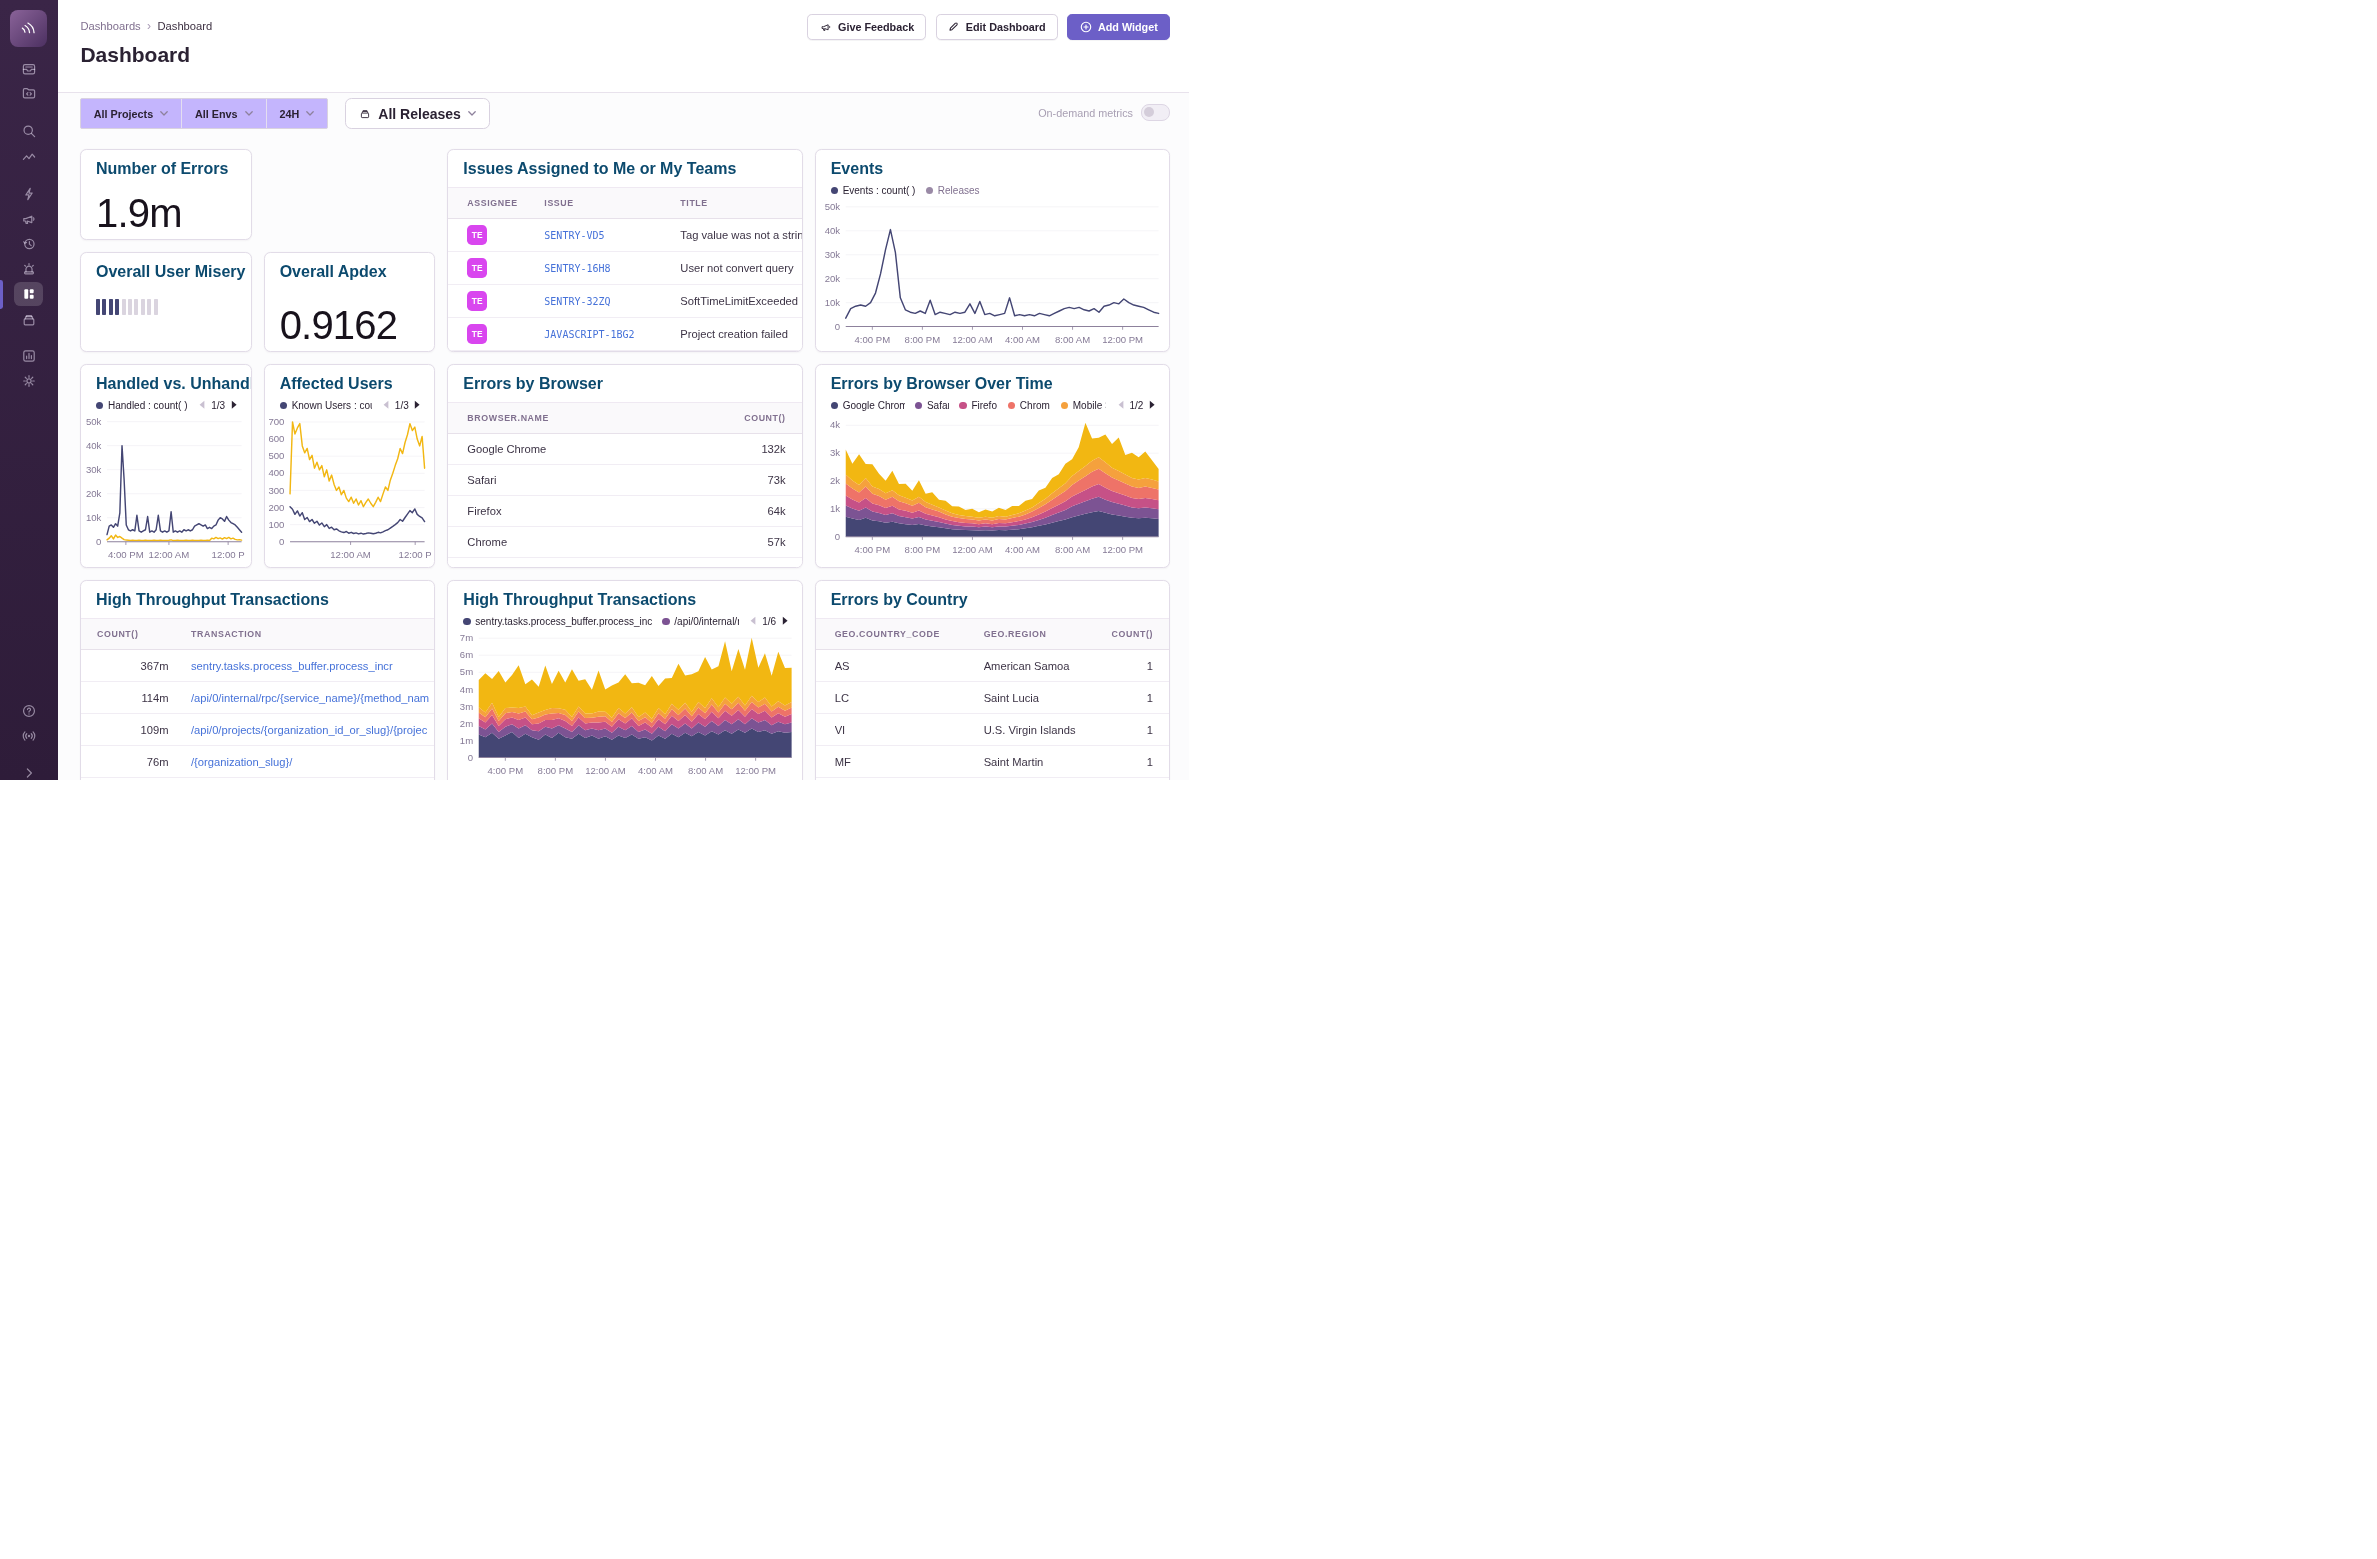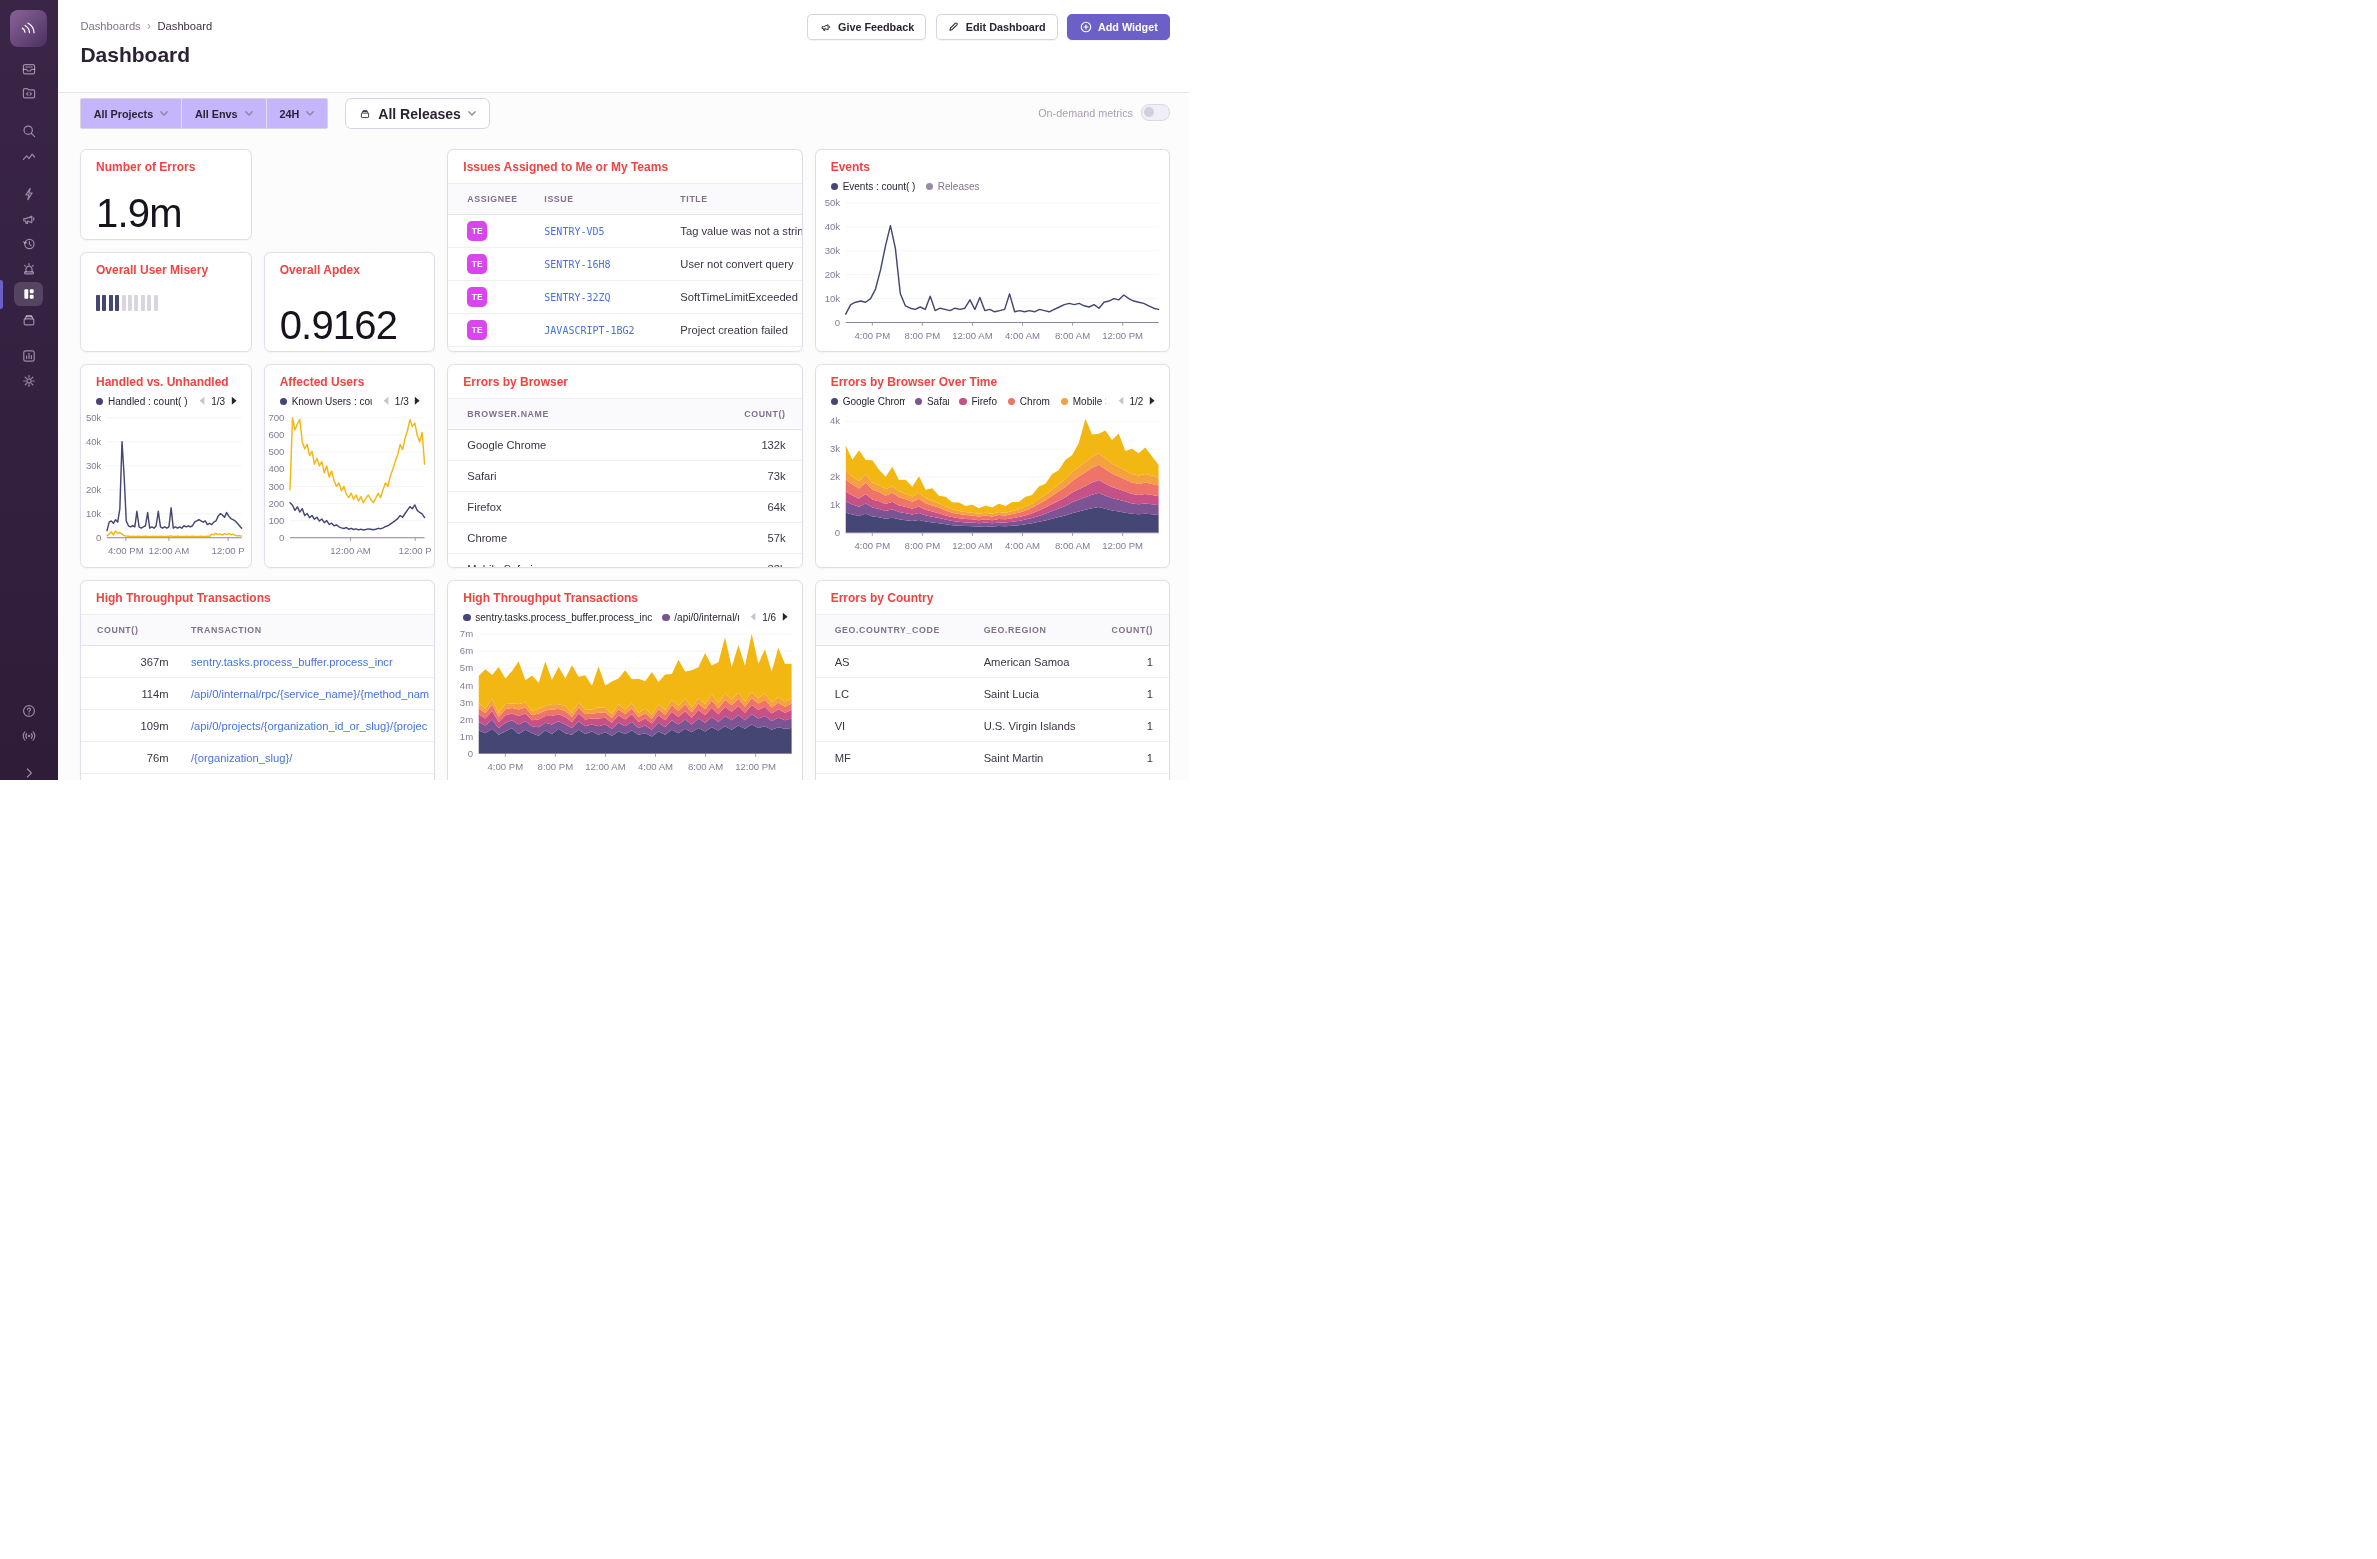--- a/index.html
+++ b/index.html
@@ -24,21 +24,21 @@
   .fgroup{display:inline-flex;height:29px;border:0.8px solid #d9d2e0;border-radius:2px;background:#c4b5fd;vertical-align:top;justify-content:flex-end;}
   .fitem{display:flex;align-items:center;gap:7.2px;padding:0 12.8px;font-size:10.8px;font-weight:600;color:#2b2233;cursor:pointer;}
   .fitem + .fitem{border-left:0.8px solid #e4def0;}
   .rel-btn{display:inline-flex;margin-left:13.6px;height:29px;border:0.8px solid #d9d2e0;border-radius:6.4px;background:#fff;align-items:center;gap:7.2px;padding:0 12.8px;font-size:14px;font-weight:600;color:#2b2233;cursor:pointer;vertical-align:top;}
   .ondemand{position:absolute;right:0;top:6.4px;display:flex;align-items:center;gap:8px;font-size:10.8px;color:#a89fb3;}
   .toggle{width:27px;height:15px;border-radius:8px;background:#f1eef5;border:0.8px solid #ddd6e4;position:relative;cursor:pointer;}
   .toggle .knob{position:absolute;left:1.6px;top:1.6px;width:10.4px;height:10.4px;border-radius:50%;background:#d4cdda;}
   
   .grid{position:absolute;left:80px;top:149px;width:1090px;display:grid;grid-template-columns:repeat(6,1fr);grid-template-rows:91px 100px 204px 264px;gap:12px;}
   .widget{background:#fff;border:0.8px solid #e2dce8;border-radius:6.4px;box-shadow:0 0.8px 1.6px rgba(43,34,51,.04);overflow:hidden;position:relative;}
-  .wtitle{padding:10.4px 15px 0;font-size:12px;font-weight:700;color:#ef4444;white-space:nowrap;overflow:hidden;}
+  .wtitle{padding:10.4px 15px 0;font-size:16px;font-weight:700;color:#0c4a6e;white-space:nowrap;overflow:hidden;}
   .bignum{position:absolute;left:15px;bottom:6.4px;font-size:40px;font-weight:500;color:#18121c;letter-spacing:-0.8px;line-height:1;}
   
   .legend{display:flex;align-items:center;gap:10.4px;padding:6.4px 12.8px 0 15px;font-size:10px;color:#2b2233;white-space:nowrap;overflow:hidden;}
   .lg-item{display:inline-flex;align-items:center;gap:4.8px;cursor:pointer;min-width:0;}
   .lg-label{overflow:hidden;white-space:nowrap;}
   .lg-label.muted{color:#80708f;}
   .dot{width:7.2px;height:7.2px;border-radius:50%;flex:0 0 auto;}
   .pager{margin-left:auto;display:inline-flex;align-items:center;gap:5.6px;flex:0 0 auto;}
   .pg-num{font-size:10px;color:#2b2233;}
   svg.chart{display:block;margin:1.6px 0 0 1.6px;}

